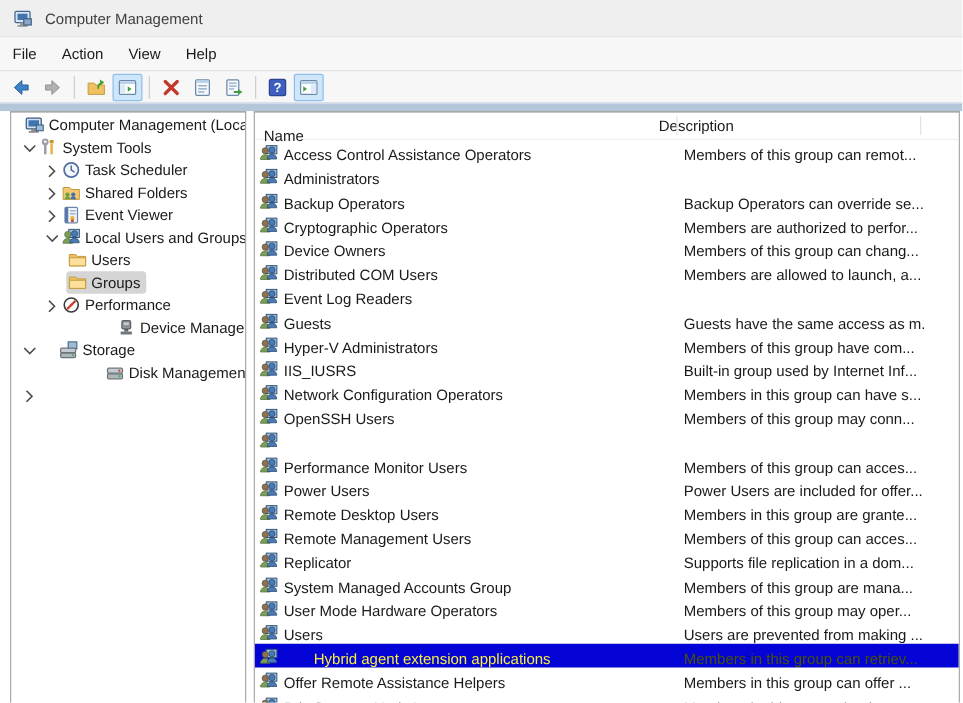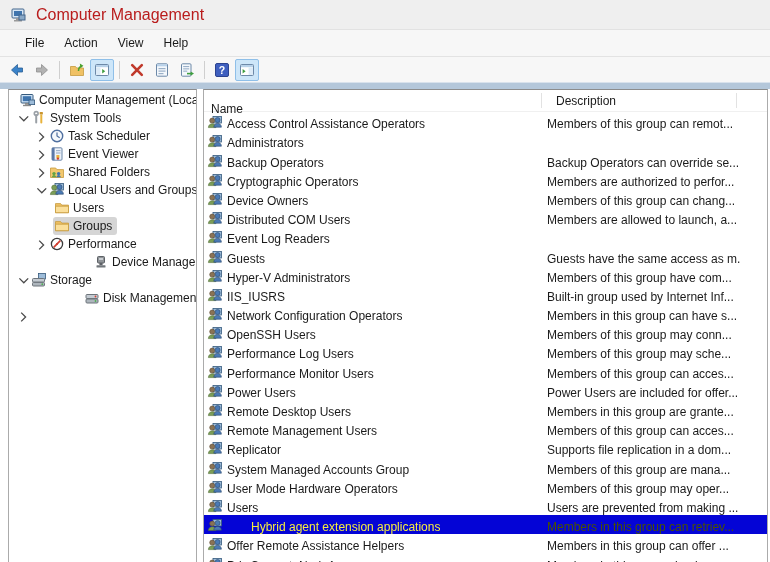--- a/index.html
+++ b/index.html
@@ -2,22 +2,22 @@
 <html style="--sel-bg: #0404d6; --sel-name: #f6ee3e; --sel-desc: #4a5200; --band: #b4c7da;"><head>
 <meta charset="utf-8">
 <style>
   * { margin:0; padding:0; box-sizing:border-box; }
   html,body { width:770px; height:562px; overflow:hidden; background:#fff;
               font-family:"Liberation Sans", sans-serif; font-size:12px; color:#1a1a1a; }
 
   
   .titlebar { height:30px; background:#efefef; display:flex; align-items:center;
               gap:9px; padding-left:11px; border-bottom:1px solid #e2e2e2; }
-  .titlebar .ttl { font-size:16px; color:#b91c1c; }
-  .menubar { height:26px; background:#f7f7f7; display:flex; align-items:center; padding-left:15px; }
+  .titlebar .ttl { font-size:12px; color:#404040; }
+  .menubar { height:26px; background:#f7f7f7; display:flex; align-items:center; padding-left:0; }
   .menubar .mitem { padding:4px 10px; cursor:default; }
   .toolbar { height:26px; background:#f7f7f7; border-top:1px solid #e3e3e3;
              display:flex; align-items:center; padding-left:5px; gap:1px; }
   .tbtn { width:24px; height:22px; display:flex; align-items:center; justify-content:center;
           border:1px solid transparent; border-radius:2px; }
   .tbtn.pressed { background:#cde6f9; border-color:#8fbfe8; }
   .tsep { width:1px; height:18px; background:#cfcfcf; margin:0 4px; }
   .band { height:7px; background:var(--band,#b4c7da); border-top:1px solid #d9e2ec; }
 
   
@@ -32,21 +32,21 @@
   .trow { height:18px; display:flex; align-items:center; white-space:nowrap; cursor:default; }
   .chev { width:13px; height:13px; flex:0 0 13px; display:flex; align-items:center; justify-content:center; }
   .ticon { width:16px; height:16px; flex:0 0 16px; margin-right:3px; display:flex; align-items:center; }
   .tpill { display:flex; align-items:center; padding:1px 5px 1px 1px; border-radius:3px; }
   .tpill.sel { background:#d5d5d5; }
 
   
   .lheader { position:relative; height:22px; display:flex; align-items:center;
              border-bottom:1px solid #f0f0f0; }
   .hname { margin-left:7px;margin-top:16px; }
-  .hdesc { position:absolute; left:352px; }
+  .hdesc { position:absolute; left:323px; }
   .hsep  { position:absolute; top:3px; bottom:3px; width:1px; background:#e2e2e2; }
   .rows  { position:relative; }
   .lrow  { position:relative; height:19.19px; display:flex; align-items:flex-end;
            white-space:nowrap; cursor:default; }
   .lrow .licon { width:16px; height:16px; margin:0 4px 0 3px; flex:0 0 16px; }
   .lrow .rname { overflow:hidden; max-width:315px; }
   .lrow .rdesc { position:absolute; left:343px; width:194px; overflow:hidden; color:#1a1a1a; }
   .lrow.sel { background:var(--sel-bg,#0404d6); }
   .lrow.sel .rname { color:var(--sel-name,#f6ee3e);margin-left:24px; }
   .lrow.sel .rdesc { color:var(--sel-desc,#4a5200); }
@@ -228,59 +228,59 @@
             <span>
               <svg width="13" height="13" viewBox="0 0 13 13" xmlns="http://www.w3.org/2000/svg">
                 <path d="M4.2 2.6l4.4 4.4-4.4 4.4" stroke="#4a4a4a" stroke-width="1.3" fill="none"></path>
               </svg>
             </span>
           </span>
           <span class="tpill">
             <span class="ticon">
               <span>
                 <svg width="16" height="16" viewBox="0 0 16 16" xmlns="http://www.w3.org/2000/svg">
+                  <path d="M1.5 4h5.2l1.2 1.6h6.6v7.9H1.5z" fill="#f3c86e" stroke="#c59a3f" stroke-width=".8"></path>
+                  <circle cx="5" cy="9.6" r="1.7" fill="#64a345"></circle>
+                  <path d="M2.8 13.3c0-1.5 1-2.4 2.2-2.4s2.2.9 2.2 2.4z" fill="#64a345"></path>
+                  <circle cx="9.6" cy="9.6" r="1.7" fill="#3f74ad"></circle>
+                  <path d="M7.4 13.3c0-1.5 1-2.4 2.2-2.4s2.2.9 2.2 2.4z" fill="#3f74ad"></path>
+                </svg>
+              </span>
+            </span>
+            <span>Shared Folders</span>
+          </span>
+        </div>
+        <div class="trow" style="padding-left: 26px;">
+          <span class="chev">
+            <span>
+              <svg width="13" height="13" viewBox="0 0 13 13" xmlns="http://www.w3.org/2000/svg">
+                <path d="M4.2 2.6l4.4 4.4-4.4 4.4" stroke="#4a4a4a" stroke-width="1.3" fill="none"></path>
+              </svg>
+            </span>
+          </span>
+          <span class="tpill">
+            <span class="ticon">
+              <span>
+                <svg width="16" height="16" viewBox="0 0 16 16" xmlns="http://www.w3.org/2000/svg">
                   <rect x="3" y="1.8" width="10" height="12.4" rx="1" fill="#eef3fa" stroke="#6b86a8"></rect>
                   <rect x="3" y="1.8" width="2.6" height="12.4" fill="#5b79a8"></rect>
                   <rect x="7" y="4" width="4.5" height="1.2" fill="#a0b4cc"></rect>
                   <rect x="7" y="6.4" width="4.5" height="1.2" fill="#a0b4cc"></rect>
                   <rect x="7.4" y="9" width="3" height="3" fill="#e8b33c"></rect>
                   <circle cx="8.9" cy="12.6" r="1.2" fill="#d23f31"></circle>
                 </svg>
               </span>
             </span>
             <span>Event Viewer</span>
           </span>
         </div>
         <div class="trow" style="padding-left: 26px;">
           <span class="chev">
             <span>
               <svg width="13" height="13" viewBox="0 0 13 13" xmlns="http://www.w3.org/2000/svg">
-                <path d="M4.2 2.6l4.4 4.4-4.4 4.4" stroke="#4a4a4a" stroke-width="1.3" fill="none"></path>
-              </svg>
-            </span>
-          </span>
-          <span class="tpill">
-            <span class="ticon">
-              <span>
-                <svg width="16" height="16" viewBox="0 0 16 16" xmlns="http://www.w3.org/2000/svg">
-                  <path d="M1.5 4h5.2l1.2 1.6h6.6v7.9H1.5z" fill="#f3c86e" stroke="#c59a3f" stroke-width=".8"></path>
-                  <circle cx="5" cy="9.6" r="1.7" fill="#64a345"></circle>
-                  <path d="M2.8 13.3c0-1.5 1-2.4 2.2-2.4s2.2.9 2.2 2.4z" fill="#64a345"></path>
-                  <circle cx="9.6" cy="9.6" r="1.7" fill="#3f74ad"></circle>
-                  <path d="M7.4 13.3c0-1.5 1-2.4 2.2-2.4s2.2.9 2.2 2.4z" fill="#3f74ad"></path>
-                </svg>
-              </span>
-            </span>
-            <span>Shared Folders</span>
-          </span>
-        </div>
-        <div class="trow" style="padding-left: 26px;">
-          <span class="chev">
-            <span>
-              <svg width="13" height="13" viewBox="0 0 13 13" xmlns="http://www.w3.org/2000/svg">
                 <path d="M2.4 4.4l4.4 4.4 4.4-4.4" stroke="#4a4a4a" stroke-width="1.3" fill="none"></path>
               </svg>
             </span>
           </span>
           <span class="tpill">
             <span class="ticon">
               <span>
                 <svg width="16" height="16" viewBox="0 0 16 16" xmlns="http://www.w3.org/2000/svg">
                   <rect x="6" y="1.5" width="8.5" height="6.5" fill="#9dbcd9" stroke="#35597c" stroke-width=".8"></rect>
                   <circle cx="5.2" cy="5.6" r="2.5" fill="#7b9e57" stroke="#55703a" stroke-width=".6"></circle>
@@ -351,21 +351,21 @@
                   <rect x="4.5" y="2.5" width="7" height="6.5" rx="1" fill="#8f9397" stroke="#5d6166"></rect>
                   <rect x="6.4" y="9" width="3.2" height="2.2" fill="#5d6166"></rect>
                   <rect x="3.5" y="11.2" width="9" height="2.4" rx=".5" fill="#71767b"></rect>
                   <rect x="6" y="4" width="4" height="2" fill="#c9cdd1"></rect>
                 </svg>
               </span>
             </span>
             <span>Device Manager</span>
           </span>
         </div>
-        <div class="trow" style="padding-left: 8px;">
+        <div class="trow" style="padding-left: 8px; gap: 16px;">
           <span class="chev">
             <span>
               <svg width="13" height="13" viewBox="0 0 13 13" xmlns="http://www.w3.org/2000/svg">
                 <path d="M2.4 4.4l4.4 4.4 4.4-4.4" stroke="#4a4a4a" stroke-width="1.3" fill="none"></path>
               </svg>
             </span>
           </span>
           <span class="tpill">
             <span class="ticon">
               <span>
@@ -549,22 +549,20 @@
           <span class="rdesc">Members of this group may conn...</span>
         </div>
         <div class="lrow">
           <span class="licon"><span><svg width="16" height="16" viewBox="0 0 16 16" xmlns="http://www.w3.org/2000/svg">
                 <rect x="6" y="1.5" width="8.5" height="6.5" fill="#9dbcd9" stroke="#35597c" stroke-width=".8"></rect>
                 <circle cx="5.2" cy="5.6" r="2.5" fill="#8a7355" stroke="#5f4d36" stroke-width=".6"></circle>
                 <path d="M1.4 12.6c0-2.4 1.7-3.8 3.8-3.8s3.8 1.4 3.8 3.8z" fill="#7b9e57" stroke="#55703a" stroke-width=".6"></path>
                 <circle cx="10.6" cy="5" r="2.5" fill="#4a7ab5" stroke="#2c4a6e" stroke-width=".6"></circle>
                 <path d="M6.8 12.2c0-2.4 1.7-3.8 3.8-3.8s3.8 1.4 3.8 3.8z" fill="#4a7ab5" stroke="#2c4a6e" stroke-width=".6"></path>
               </svg></span></span>
-          <span class="rname">Performance Log Users</span>
-          <span class="rdesc">Members of this group may sche...</span>
         </div>
         <div class="lrow">
           <span class="licon"><span><svg width="16" height="16" viewBox="0 0 16 16" xmlns="http://www.w3.org/2000/svg">
                 <rect x="6" y="1.5" width="8.5" height="6.5" fill="#9dbcd9" stroke="#35597c" stroke-width=".8"></rect>
                 <circle cx="5.2" cy="5.6" r="2.5" fill="#8a7355" stroke="#5f4d36" stroke-width=".6"></circle>
                 <path d="M1.4 12.6c0-2.4 1.7-3.8 3.8-3.8s3.8 1.4 3.8 3.8z" fill="#7b9e57" stroke="#55703a" stroke-width=".6"></path>
                 <circle cx="10.6" cy="5" r="2.5" fill="#4a7ab5" stroke="#2c4a6e" stroke-width=".6"></circle>
                 <path d="M6.8 12.2c0-2.4 1.7-3.8 3.8-3.8s3.8 1.4 3.8 3.8z" fill="#4a7ab5" stroke="#2c4a6e" stroke-width=".6"></path>
               </svg></span></span>
           <span class="rname">Performance Monitor Users</span>

